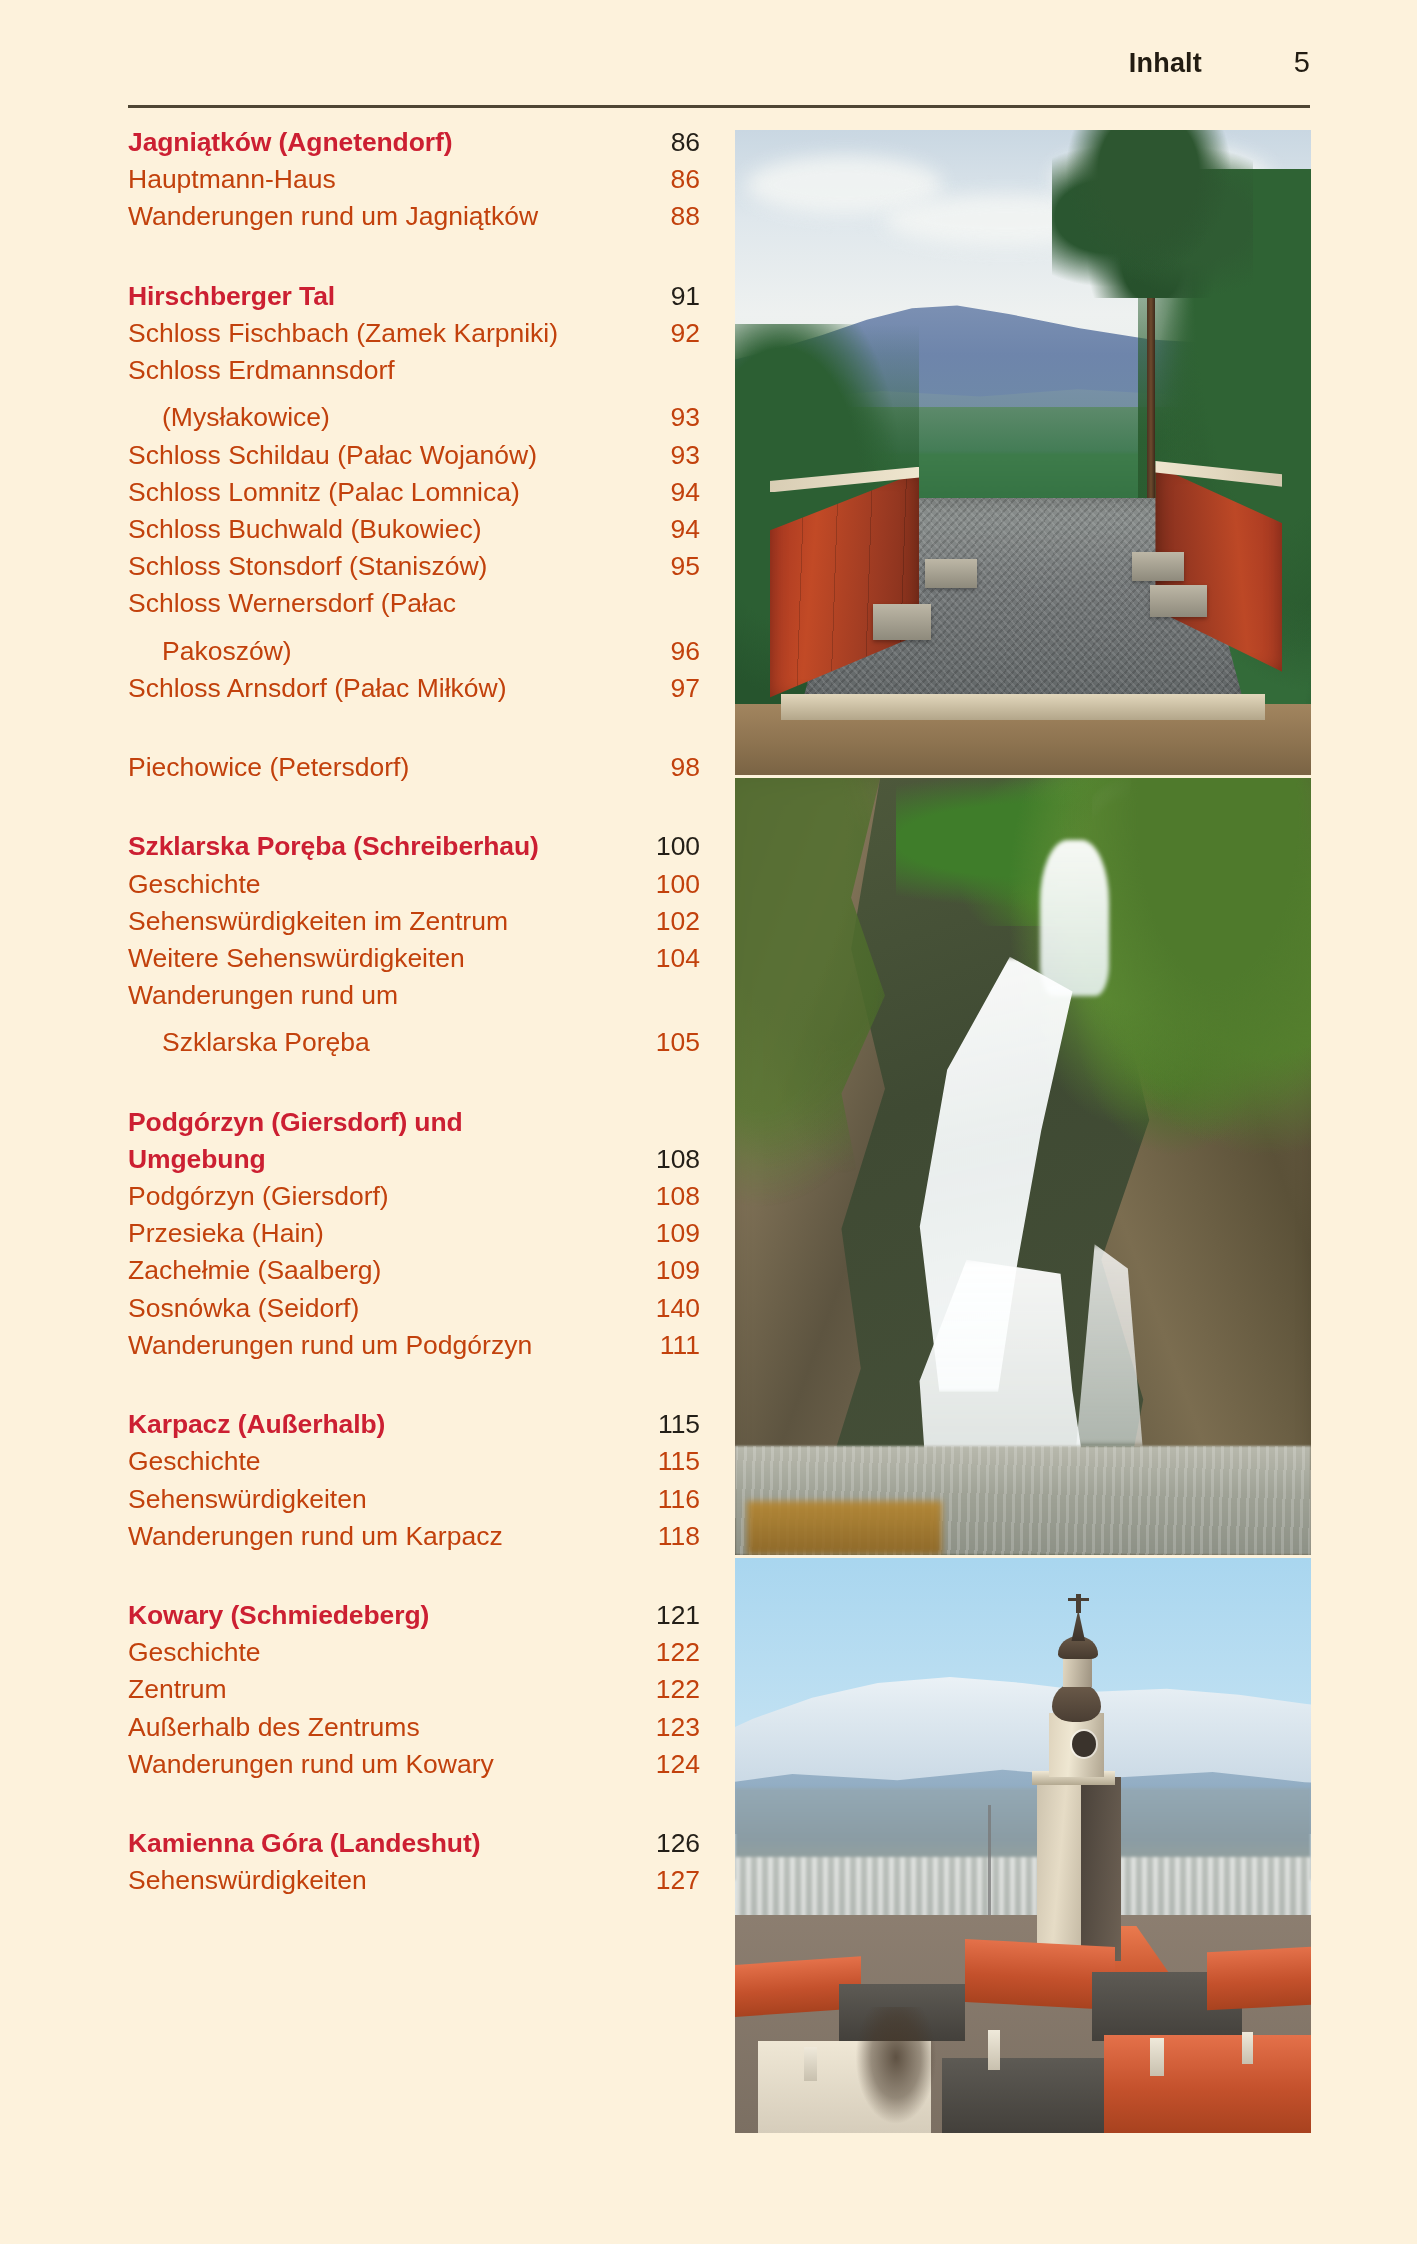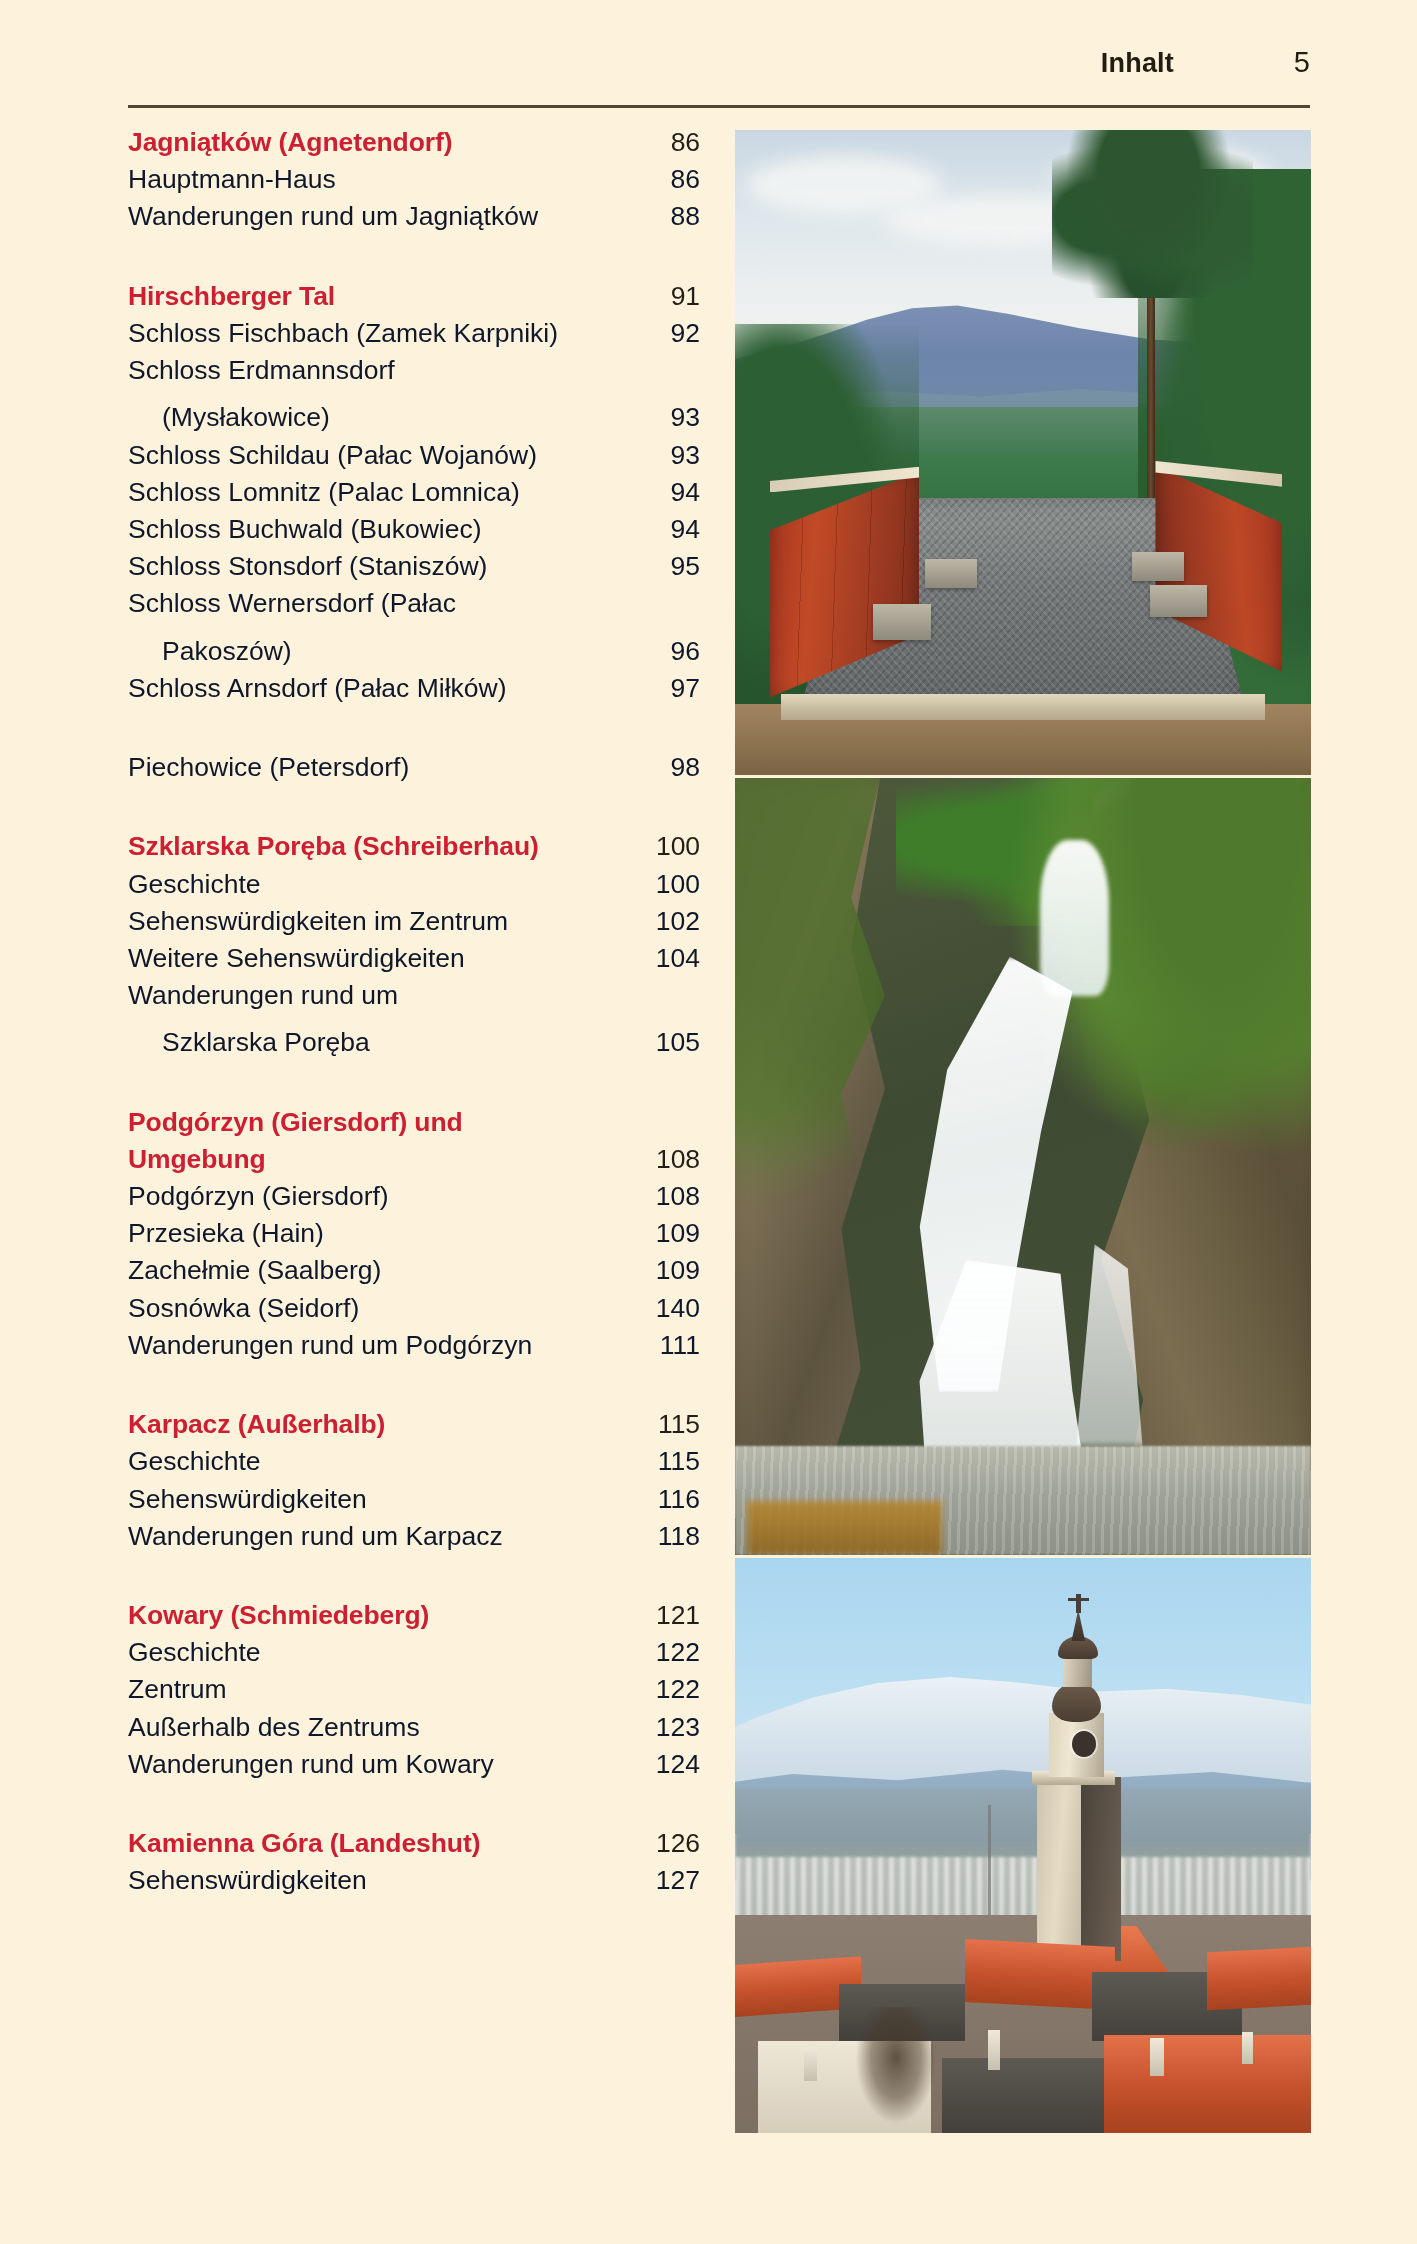--- a/index.html
+++ b/index.html
@@ -25,21 +25,21 @@
   }
   .header-inner {
     display: flex;
     justify-content: flex-end;
     align-items: baseline;
     font-size: 27px;
     font-weight: bold;
     color: #221c12;
     letter-spacing: .2px;
   }
-  .header-title { margin-right: 98px; }
+  .header-title { margin-right: 70px; }
   .header-pageno {
     font-weight: normal;
     font-size: 29px;
     min-width: 38px;
     text-align: right;
   }
   .header-rule {
     position: absolute;
     left: 0;
     top: 59px;
@@ -57,21 +57,21 @@
   }
   .group { margin-bottom: 42px; }
   .group:last-child { margin-bottom: 0; }
 
   .row {
     display: flex;
     align-items: baseline;
     justify-content: space-between;
     line-height: 1.405;
     font-size: 26.5px;
-    color: #0f172a;
+    color: #c2410c;
     white-space: nowrap;
   }
   .row .label { padding-right: 10px; }
   .row .page {
     text-align: center;
     font-variant-numeric: lining-nums tabular-nums;
   }
   .row.head {
     color: #cc1f32;
     font-weight: bold;

